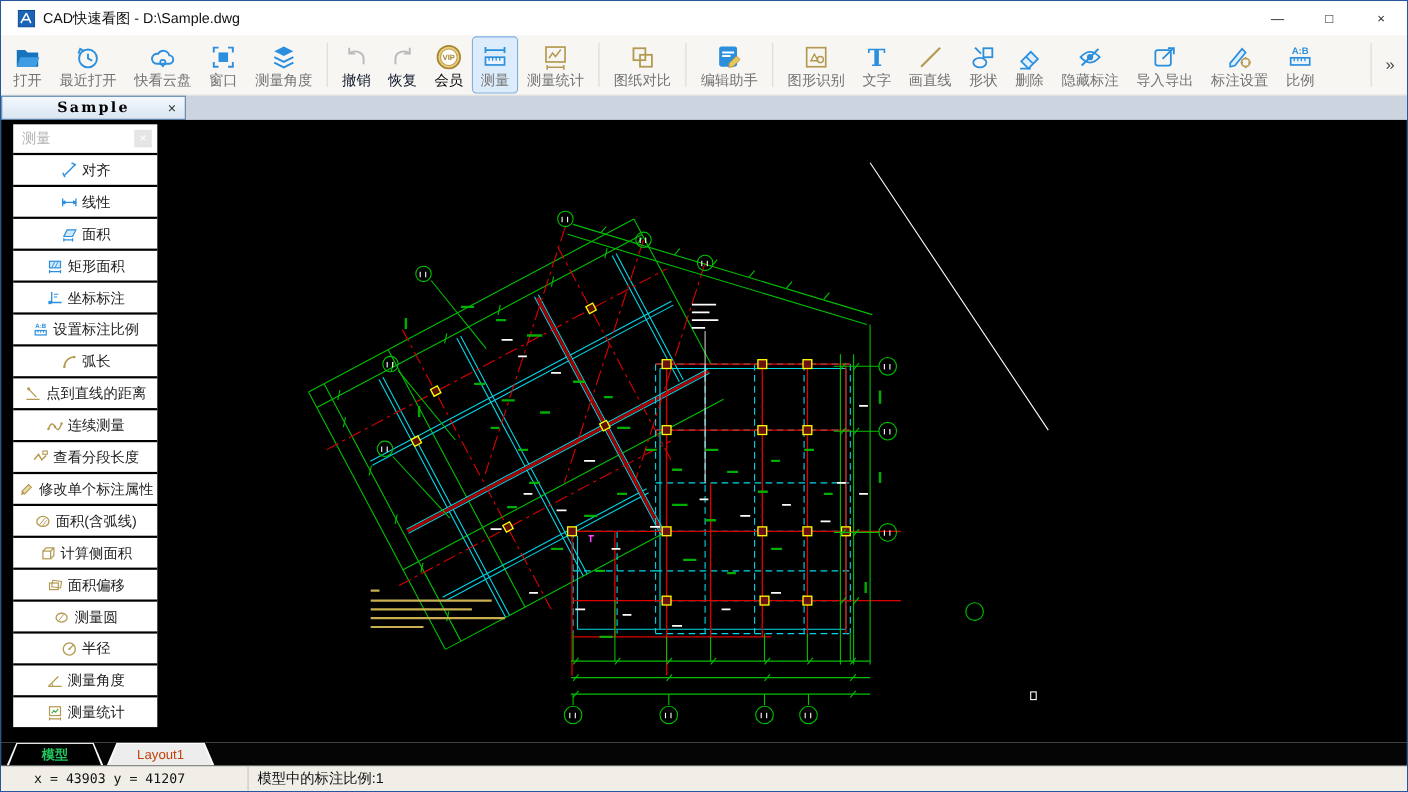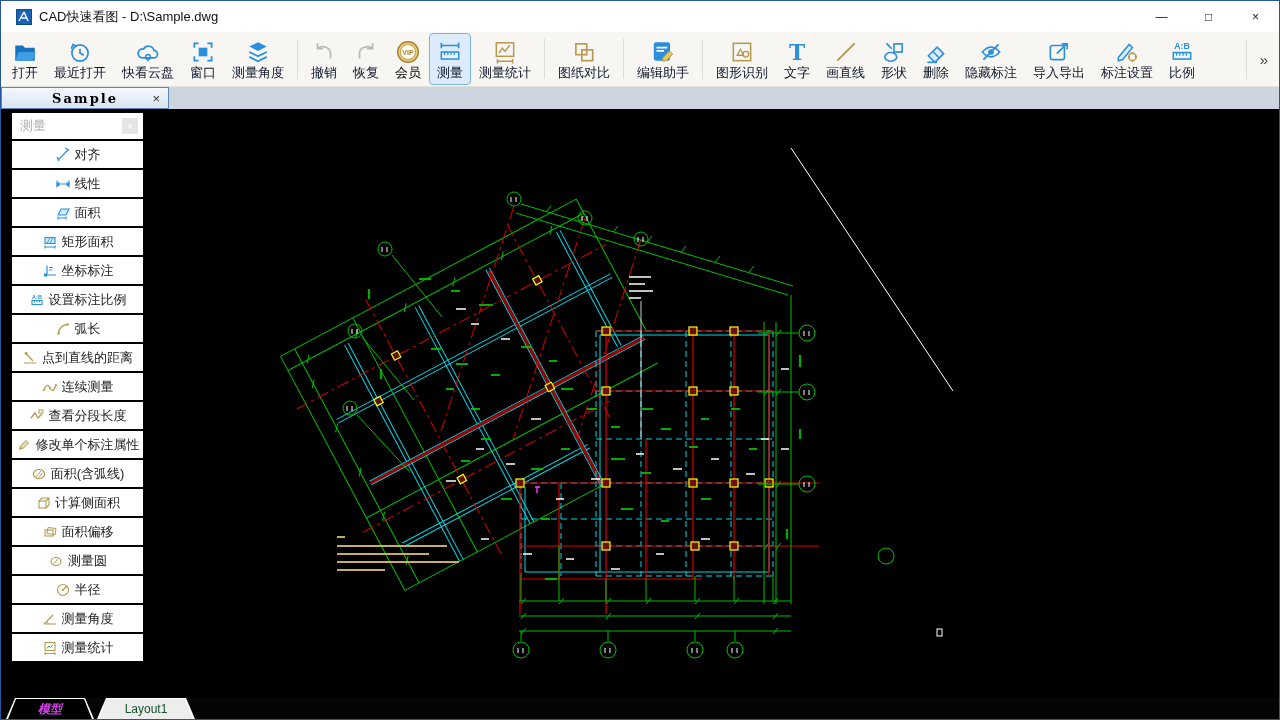--- a/index.html
+++ b/index.html
@@ -10,21 +10,21 @@
   .titlebar{height:31px;flex:0 0 31px;display:flex;align-items:center;padding-left:15px;gap:7px;
     background:#fff;font-size:13px;color:#111;}
   .win-controls{margin-left:auto;display:flex;height:100%;}
   .win-btn{width:47px;height:100%;display:flex;align-items:center;justify-content:center;
     font-size:12px;color:#222;cursor:default;}
   
   .toolbar{height:54px;flex:0 0 54px;background:#f7f6f3;border-bottom:1px solid #e2e0db;
     display:flex;align-items:center;padding:0 3px;}
   .tb-btn{display:flex;flex-direction:column;align-items:center;justify-content:center;
     height:48px;padding:1px 7px;border:1px solid transparent;border-radius:4px;gap:0px;}
-  .tb-btn .tb-label{font-size:13px;color:#0f172a;white-space:nowrap;line-height:15px;}
+  .tb-btn .tb-label{font-size:13px;color:#737373;white-space:nowrap;line-height:15px;}
   .tb-btn.active{background:#dcecfb;border-color:#7fb0e0;}
   .tb-btn.disabled .tb-label{color:#0f172a;}
   .tb-sep{width:1px;height:40px;background:#dcdad5;margin:0 5px;flex:0 0 1px;}
   .tb-overflow{font-size:15px;color:#444;padding:0 8px;}
   .push{margin-left:auto;}
   
   .doctabs{height:22px;flex:0 0 22px;background:#ccd5df;display:flex;align-items:stretch;}
   .doctab{width:168px;background:linear-gradient(#f3f8fd,#d9e5f1);border:1px solid #5d86b0;
     box-sizing:border-box;display:flex;align-items:center;justify-content:center;position:relative;
     font-family:"DejaVu Serif","Liberation Serif",serif;font-weight:bold;font-size:13px;letter-spacing:2px;color:#000;}
@@ -41,23 +41,23 @@
   .panel-item{height:27px;border-top:2px solid #000000;display:flex;align-items:center;
     justify-content:center;gap:4px;font-size:13px;color:#222;white-space:nowrap;}
   .panel-item svg{flex:0 0 auto;}
   
   .sheettabs{height:21px;flex:0 0 21px;background:#050505;display:flex;align-items:stretch;padding-left:5px;position:relative;}
   .stab{position:relative;margin-right:3px;}
   .stab-bg{position:absolute;inset:0;clip-path:polygon(9px 0,calc(100% - 9px) 0,100% 100%,0 100%);background:#fff;}
   .stab-fg{position:absolute;inset:1px 2px 0 2px;clip-path:polygon(8px 0,calc(100% - 8px) 0,100% 100%,0 100%);
     display:flex;align-items:center;justify-content:center;font-size:12px;}
   .stab.model{width:88px;}
-  .stab.model .stab-fg{background:#000;color:#d946ef;font-weight:bold;font-style:italic;}
+  .stab.model .stab-fg{background:#000;color:#22c55e;font-weight:bold;}
   .stab.layout{width:98px;}
-  .stab.layout .stab-fg{background:#ededed;color:#14532d;}
+  .stab.layout .stab-fg{background:#ededed;color:#c2410c;}
   
   .statusbar{height:22px;flex:0 0 22px;background:#f1eee8;border-top:1px solid #c9c9c9;
     display:flex;align-items:center;font-size:13px;color:#111;}
   .coords{font-family:"DejaVu Sans Mono","Liberation Mono",monospace;font-size:12px;
     padding-left:30px;width:224px;box-sizing:border-box;}
   .status-sep{width:1px;height:100%;background:#c6c6c6;}
   .scale-info{padding-left:8px;}
 </style>
 </head>
 <body>
@@ -535,14 +535,19 @@
         </div>
     </div>
     <div class="stab layout">
       <div class="stab-bg"></div>
       <div class="stab-fg">
           <span>Layout1</span>
         </div>
     </div>
   </div>
 
+  <div class="statusbar">
+    <div class="coords">x = 43903 y = 41207</div>
+    <div class="status-sep"></div>
+    <div class="scale-info">模型中的标注比例:1</div>
+  </div>
 
 </div>
 
 </body></html>

